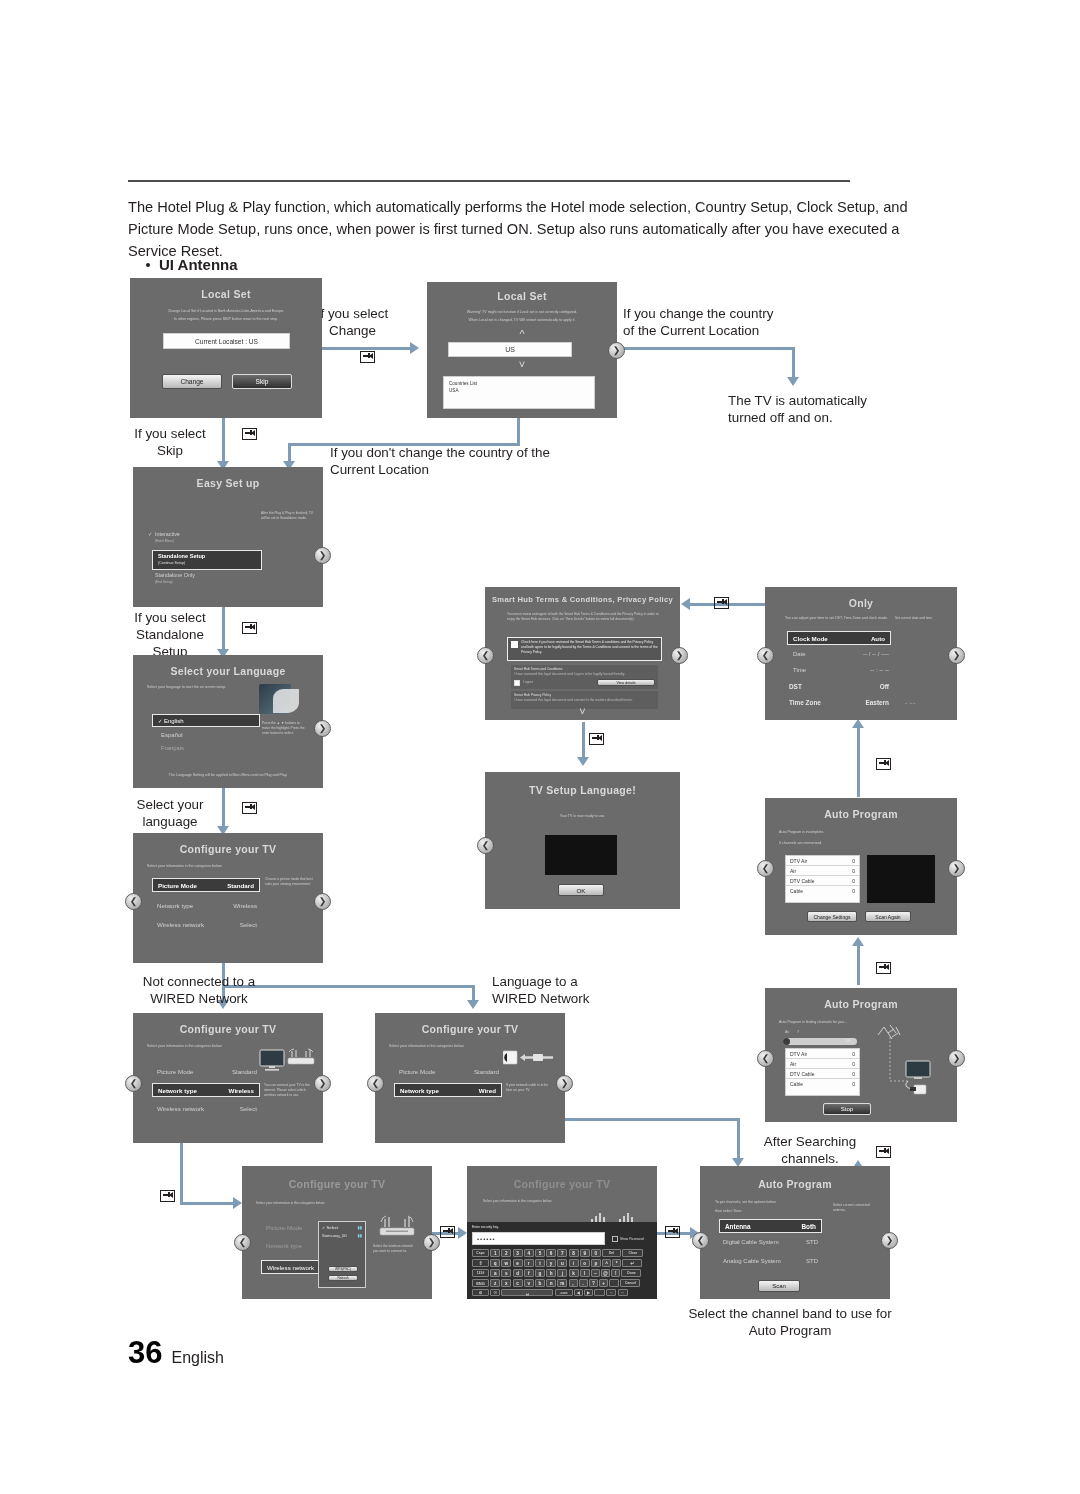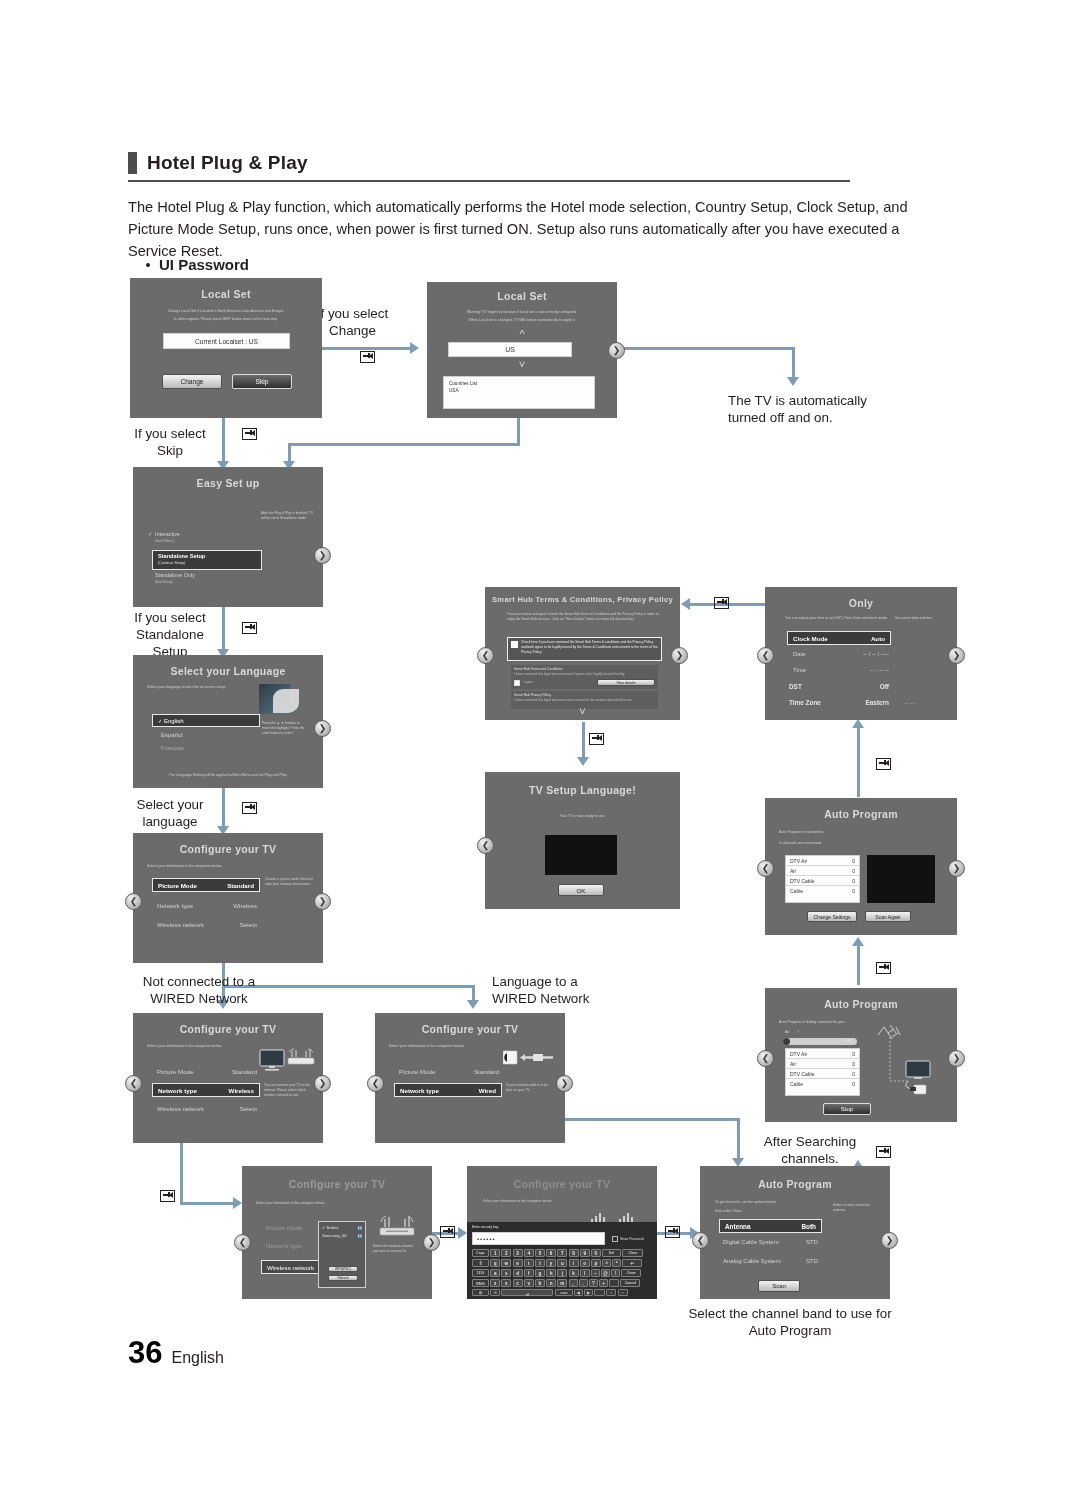--- a/index.html
+++ b/index.html
@@ -72,31 +72,25 @@
   .kbd{position:absolute;box-sizing:border-box;background:#4a4a4a;border:1px solid #808080;border-radius:1px;
        display:flex;align-items:center;justify-content:center;color:#e8e8e8;font-size:4.6px;font-weight:bold;}
   .kbdL{background:#3a3a3a;color:#cfcfcf;font-size:3.4px;}
   .blackbox{position:absolute;background:#111;}
 </style>
 </head>
 <body>
 
 <div class="page">
 
-  <div class="hdr">
-    <div class="hdr-row">
-      <div class="hdr-bar"></div>
-      <div class="hdr-title">Hotel Plug &amp; Play</div>
-    </div>
-  </div>
   <div class="hdr-rule"></div>
   <div class="intro">The Hotel Plug &amp; Play function, which automatically performs the Hotel mode selection, Country Setup, Clock Setup, and Picture Mode Setup, runs once, when power is first turned ON. Setup also runs automatically after you have executed a Service Reset.</div>
   <div class="bullet-row">
     <div class="bullet-dot"></div>
-    <div class="bullet-label">UI Password</div>
+    <div class="bullet-label">UI Antenna</div>
   </div>
 
   <div class="ln" style="left:322px;top:347px;width:90px;height:3px;"></div>
   <div class="ah-r" style="left:410px;top:342px;"></div>
 
   <div class="ln" style="left:620px;top:347px;width:175px;height:3px;"></div>
   <div class="ln" style="left:792px;top:347px;width:3px;height:32px;"></div>
   <div class="ah-d" style="left:787px;top:377px;"></div>
 
   <div class="ln" style="left:222px;top:417px;width:3px;height:48px;"></div>
@@ -150,29 +144,33 @@
   <div class="ah-d" style="left:577px;top:757px;"></div>
 
   <div class="ln" style="left:322px;top:880px;width:0px;height:0px;"></div>
 
   <div class="note r" style="left:300px;top:305px;width:105px;white-space:pre-line;">If you select
 Change</div>
   <div class="enter-ico" style="left:360px;top:351px;">
       <div class="enter-arrow"></div>
     </div>
 
+  <div class="note" style="left:623px;top:305px;width:200px;white-space:pre-line;">If you change the country
+of the Current Location</div>
   <div class="note" style="left:728px;top:392px;width:180px;white-space:pre-line;">The TV is automatically
 turned off and on.</div>
 
   <div class="note r" style="left:120px;top:425px;width:100px;white-space:pre-line;">If you select
 Skip</div>
   <div class="enter-ico" style="left:242px;top:428px;">
       <div class="enter-arrow"></div>
     </div>
 
+  <div class="note" style="left:330px;top:444px;width:250px;white-space:pre-line;">If you don't change the country of the
+Current Location</div>
 
   <div class="note r" style="left:120px;top:609px;width:100px;white-space:pre-line;">If you select
 Standalone
 Setup</div>
   <div class="enter-ico" style="left:242px;top:622px;">
       <div class="enter-arrow"></div>
     </div>
 
   <div class="note r" style="left:120px;top:796px;width:100px;white-space:pre-line;">Select your
 language</div>

